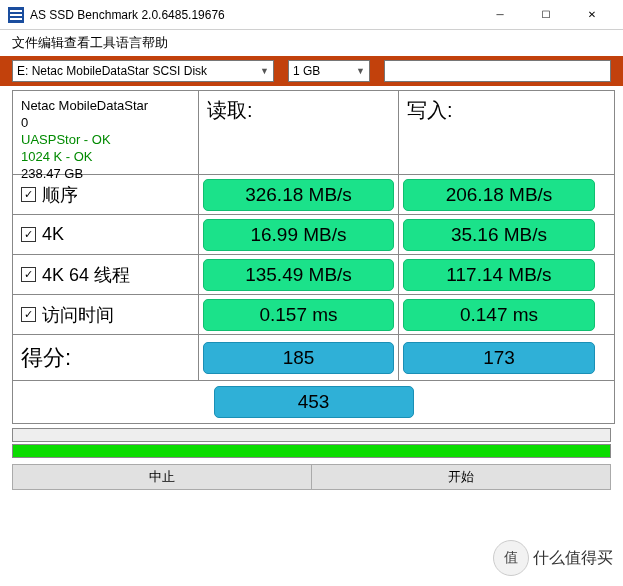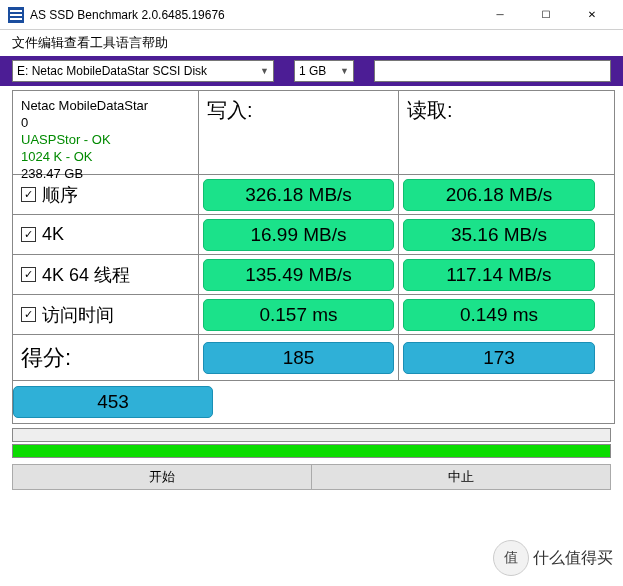--- a/index.html
+++ b/index.html
@@ -4,24 +4,24 @@
 <style>
 * { box-sizing: border-box; margin: 0; padding: 0; font-family: "Microsoft YaHei", "Segoe UI", sans-serif; }
 body { background: #fff; width: 623px; height: 586px; overflow: hidden; position: relative; }
 .titlebar { height: 30px; display: flex; align-items: center; padding: 4px 8px; border-bottom: 1px solid #d0d0d0; background: #fff; }
 .titlebar-icon { width: 16px; height: 16px; margin-right: 6px; }
 .titlebar-title { font-size: 12px; color: #000; flex: 1; }
 .win-controls { display: flex; }
 .win-btn { width: 46px; height: 30px; display: flex; align-items: center; justify-content: center; font-size: 10px; color: #000; }
 .menubar { height: 26px; display: flex; align-items: center; padding: 0 12px; background: #fff; font-size: 13px; color: #000; }
 .menubar span { cursor: default; }
-.toolbar { height: 30px; display: flex; align-items: center; padding: 2px 12px; gap: 20px; background: #4c1d95; }
+.toolbar { height: 30px; display: flex; align-items: center; padding: 2px 12px; gap: 14px; background: #c2410c; }
 .dropdown { height: 22px; border: 1px solid #767676; background: #fff; font-size: 12px; display: flex; align-items: center; padding: 0 4px; }
 .dropdown.drive { width: 262px; justify-content: space-between; }
-.dropdown.size { width: 60px; justify-content: space-between; }
+.dropdown.size { width: 82px; justify-content: space-between; }
 .chev { font-size: 9px; color: #555; }
 .toolbar-input { flex: 1; height: 22px; border: 1px solid #767676; background: #fff; }
 .main { padding: 4px 8px 0 12px; }
 .grid { border: 1px solid #888; border-collapse: collapse; width: 100%; }
 .row { display: flex; border-bottom: 1px solid #888; }
 .row:last-child { border-bottom: none; }
 .cell { border-right: 1px solid #888; display: flex; align-items: center; }
 .cell:last-child { border-right: none; }
 .c-label { width: 186px; padding: 4px 8px; font-size: 18px; }
 .c-read { width: 200px; padding: 3px 4px; }
@@ -91,22 +91,22 @@
   <div class="grid">
 
     <div class="row hdr-row">
       <div class="cell c-label hdr-left">
         <div class="dname">Netac MobileDataStar</div>
         <div class="dname">0</div>
         <div class="ok">UASPStor - OK</div>
         <div class="ok">1024 K - OK</div>
         <div class="dname">238.47 GB</div>
       </div>
+      <div class="cell c-read hdr-txt">读取:</div>
       <div class="cell c-write hdr-txt">写入:</div>
-      <div class="cell c-read hdr-txt">读取:</div>
     </div>
 
     <div class="row test-row">
       <div class="cell c-label">
         <span class="chk">✓</span>
         <span>顺序</span>
       </div>
       <div class="cell c-read">
           <div class="pill green">326.18 MB/s</div>
         </div>
@@ -143,49 +143,49 @@
 
     <div class="row test-row">
       <div class="cell c-label">
         <span class="chk">✓</span>
         <span>访问时间</span>
       </div>
       <div class="cell c-read">
           <div class="pill green">0.157 ms</div>
         </div>
       <div class="cell c-write">
-          <div class="pill green">0.149 ms</div>
+          <div class="pill green">0.147 ms</div>
         </div>
     </div>
 
     <div class="row score-row">
       <div class="cell c-label">得分:</div>
       <div class="cell c-read">
           <div class="pill blue">185</div>
         </div>
       <div class="cell c-write">
           <div class="pill blue">173</div>
         </div>
     </div>
 
     <div class="row" style="height:42px;">
-      <div class="cell" style="width:100%; border-right:none; padding:3px 0;">
+      <div class="cell" style="width:100%; justify-content:center; border-right:none; padding:3px 0;">
         <div class="pill blue total-pill">453</div>
       </div>
     </div>
 
   </div>
 </div>
 
 <div class="progress-wrap">
   <div class="prog-bar"></div>
   <div class="prog-bar done"></div>
 </div>
 
 <div class="btn-row">
+  <div class="btn">中止</div>
   <div class="btn">开始</div>
-  <div class="btn">中止</div>
 </div>
 
 <div class="watermark">
   <div class="wm-circle">值</div>
   <span>什么值得买</span>
 </div>
 
 </body></html>

